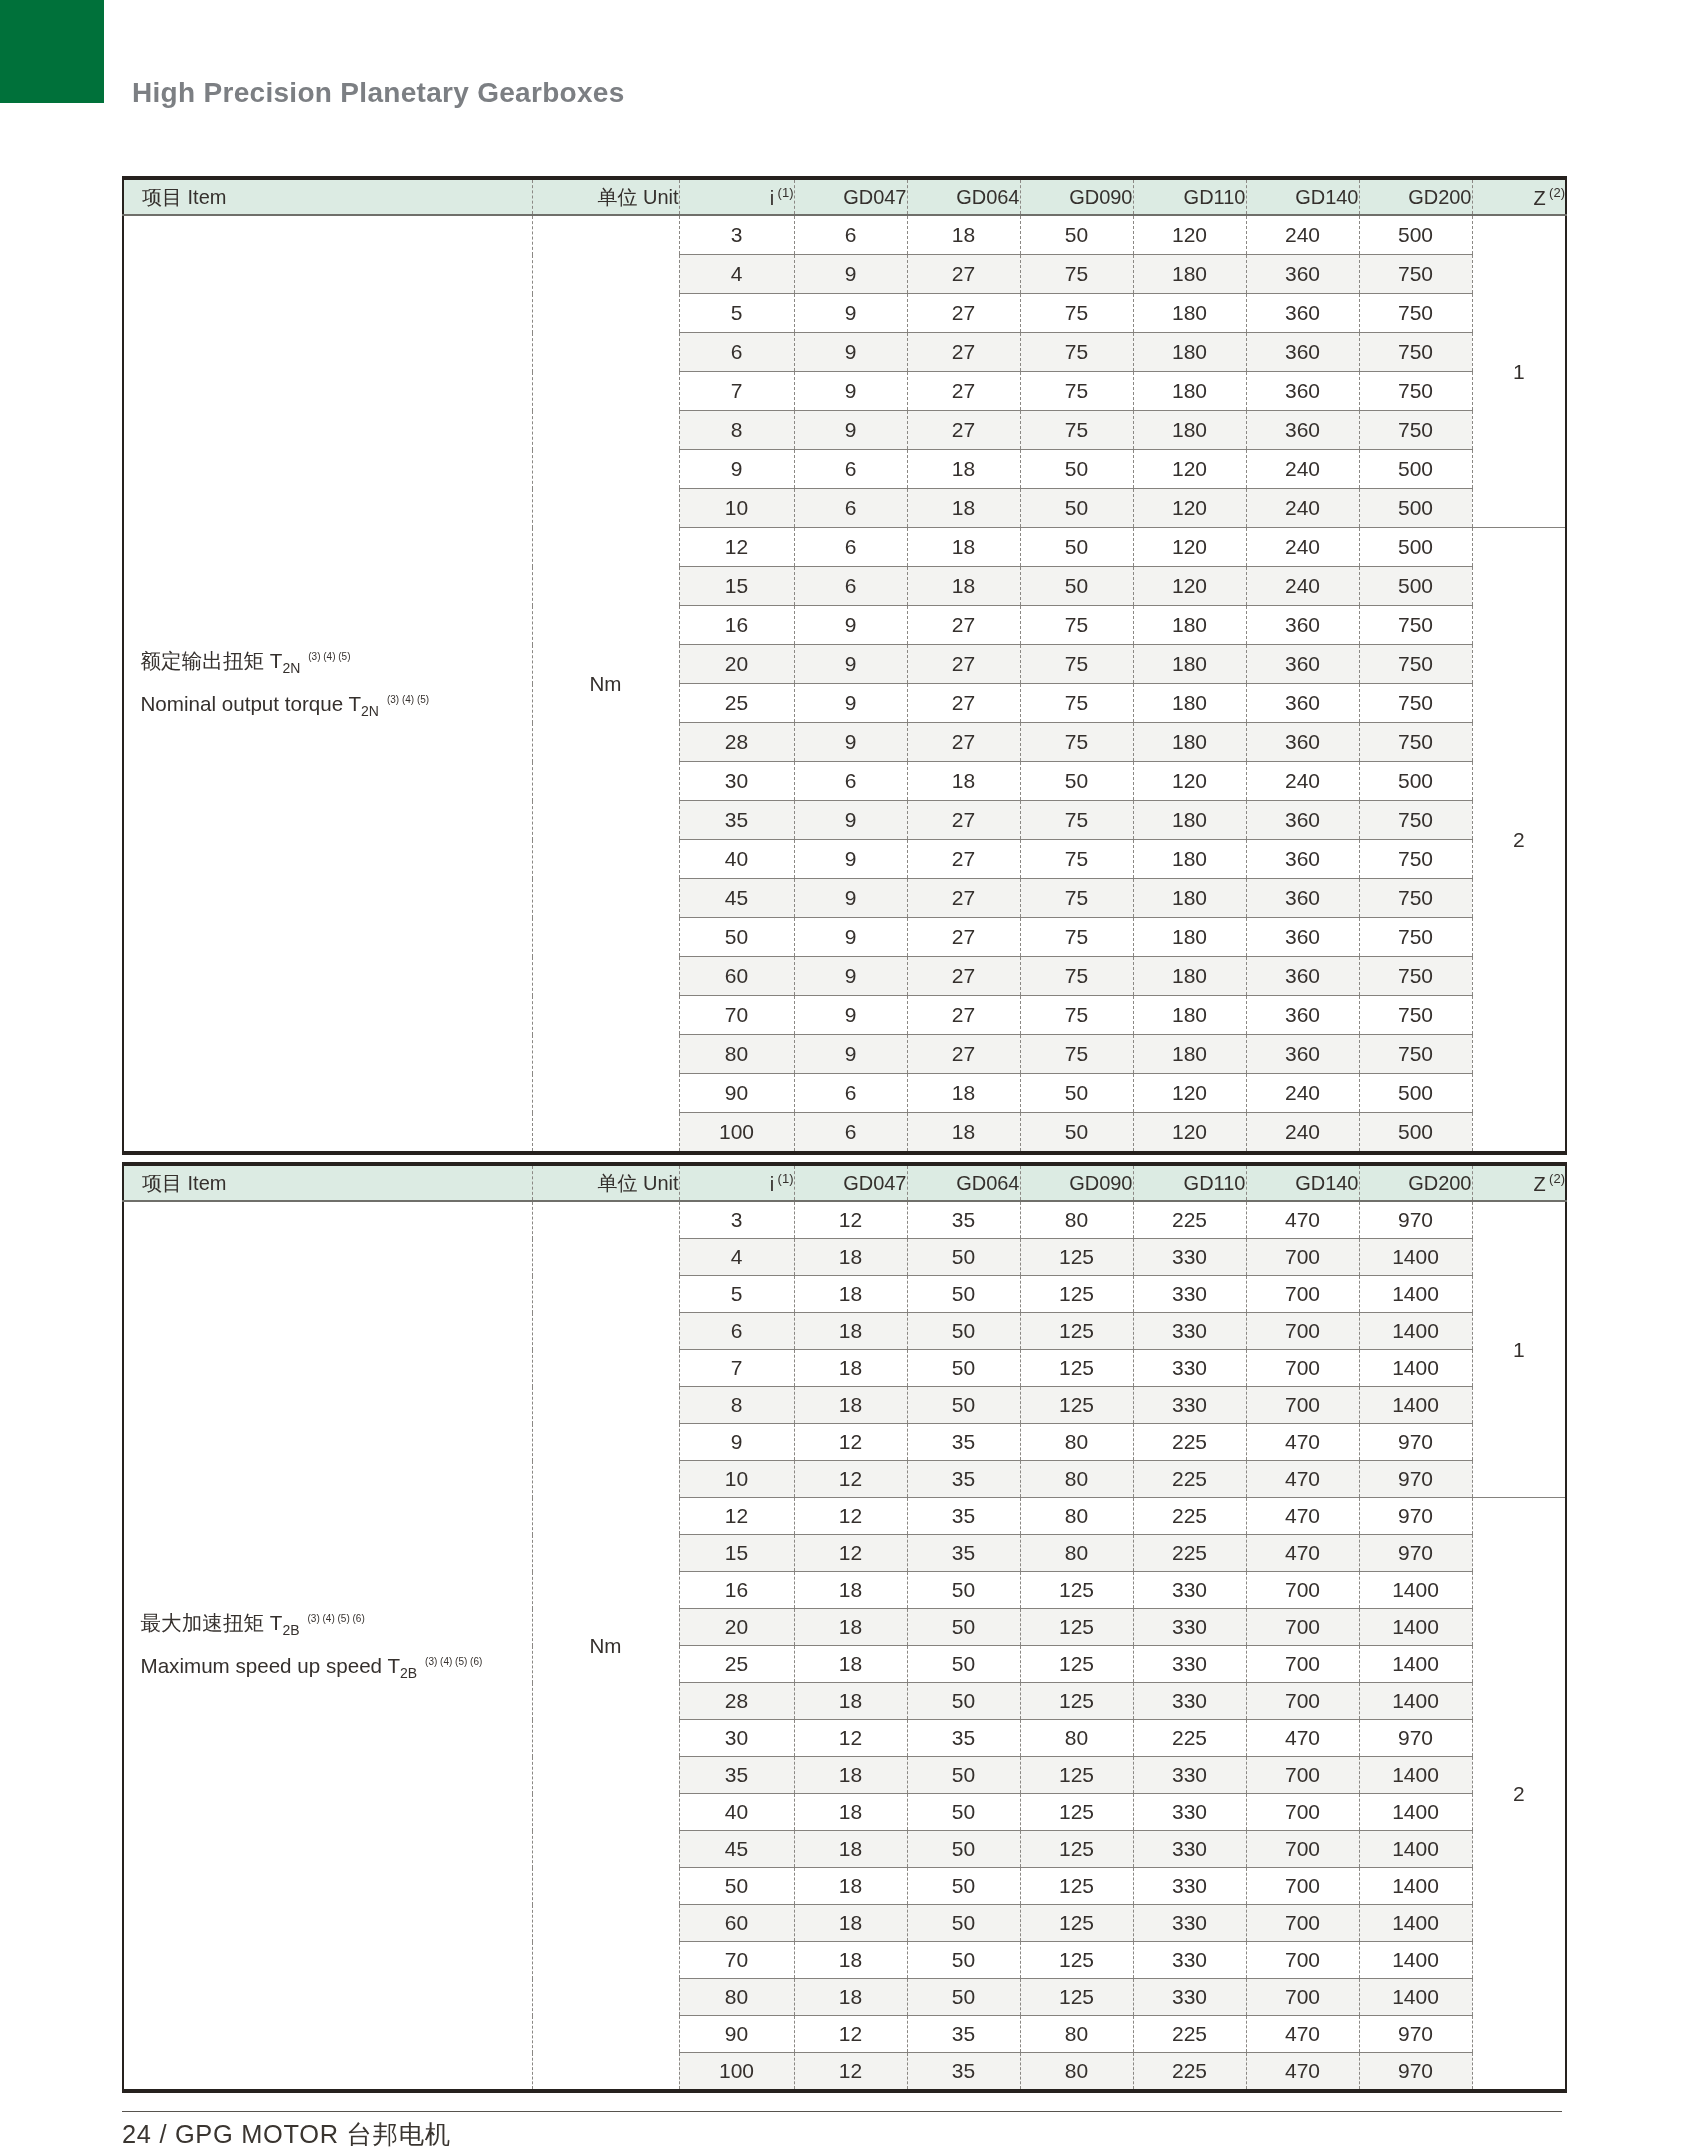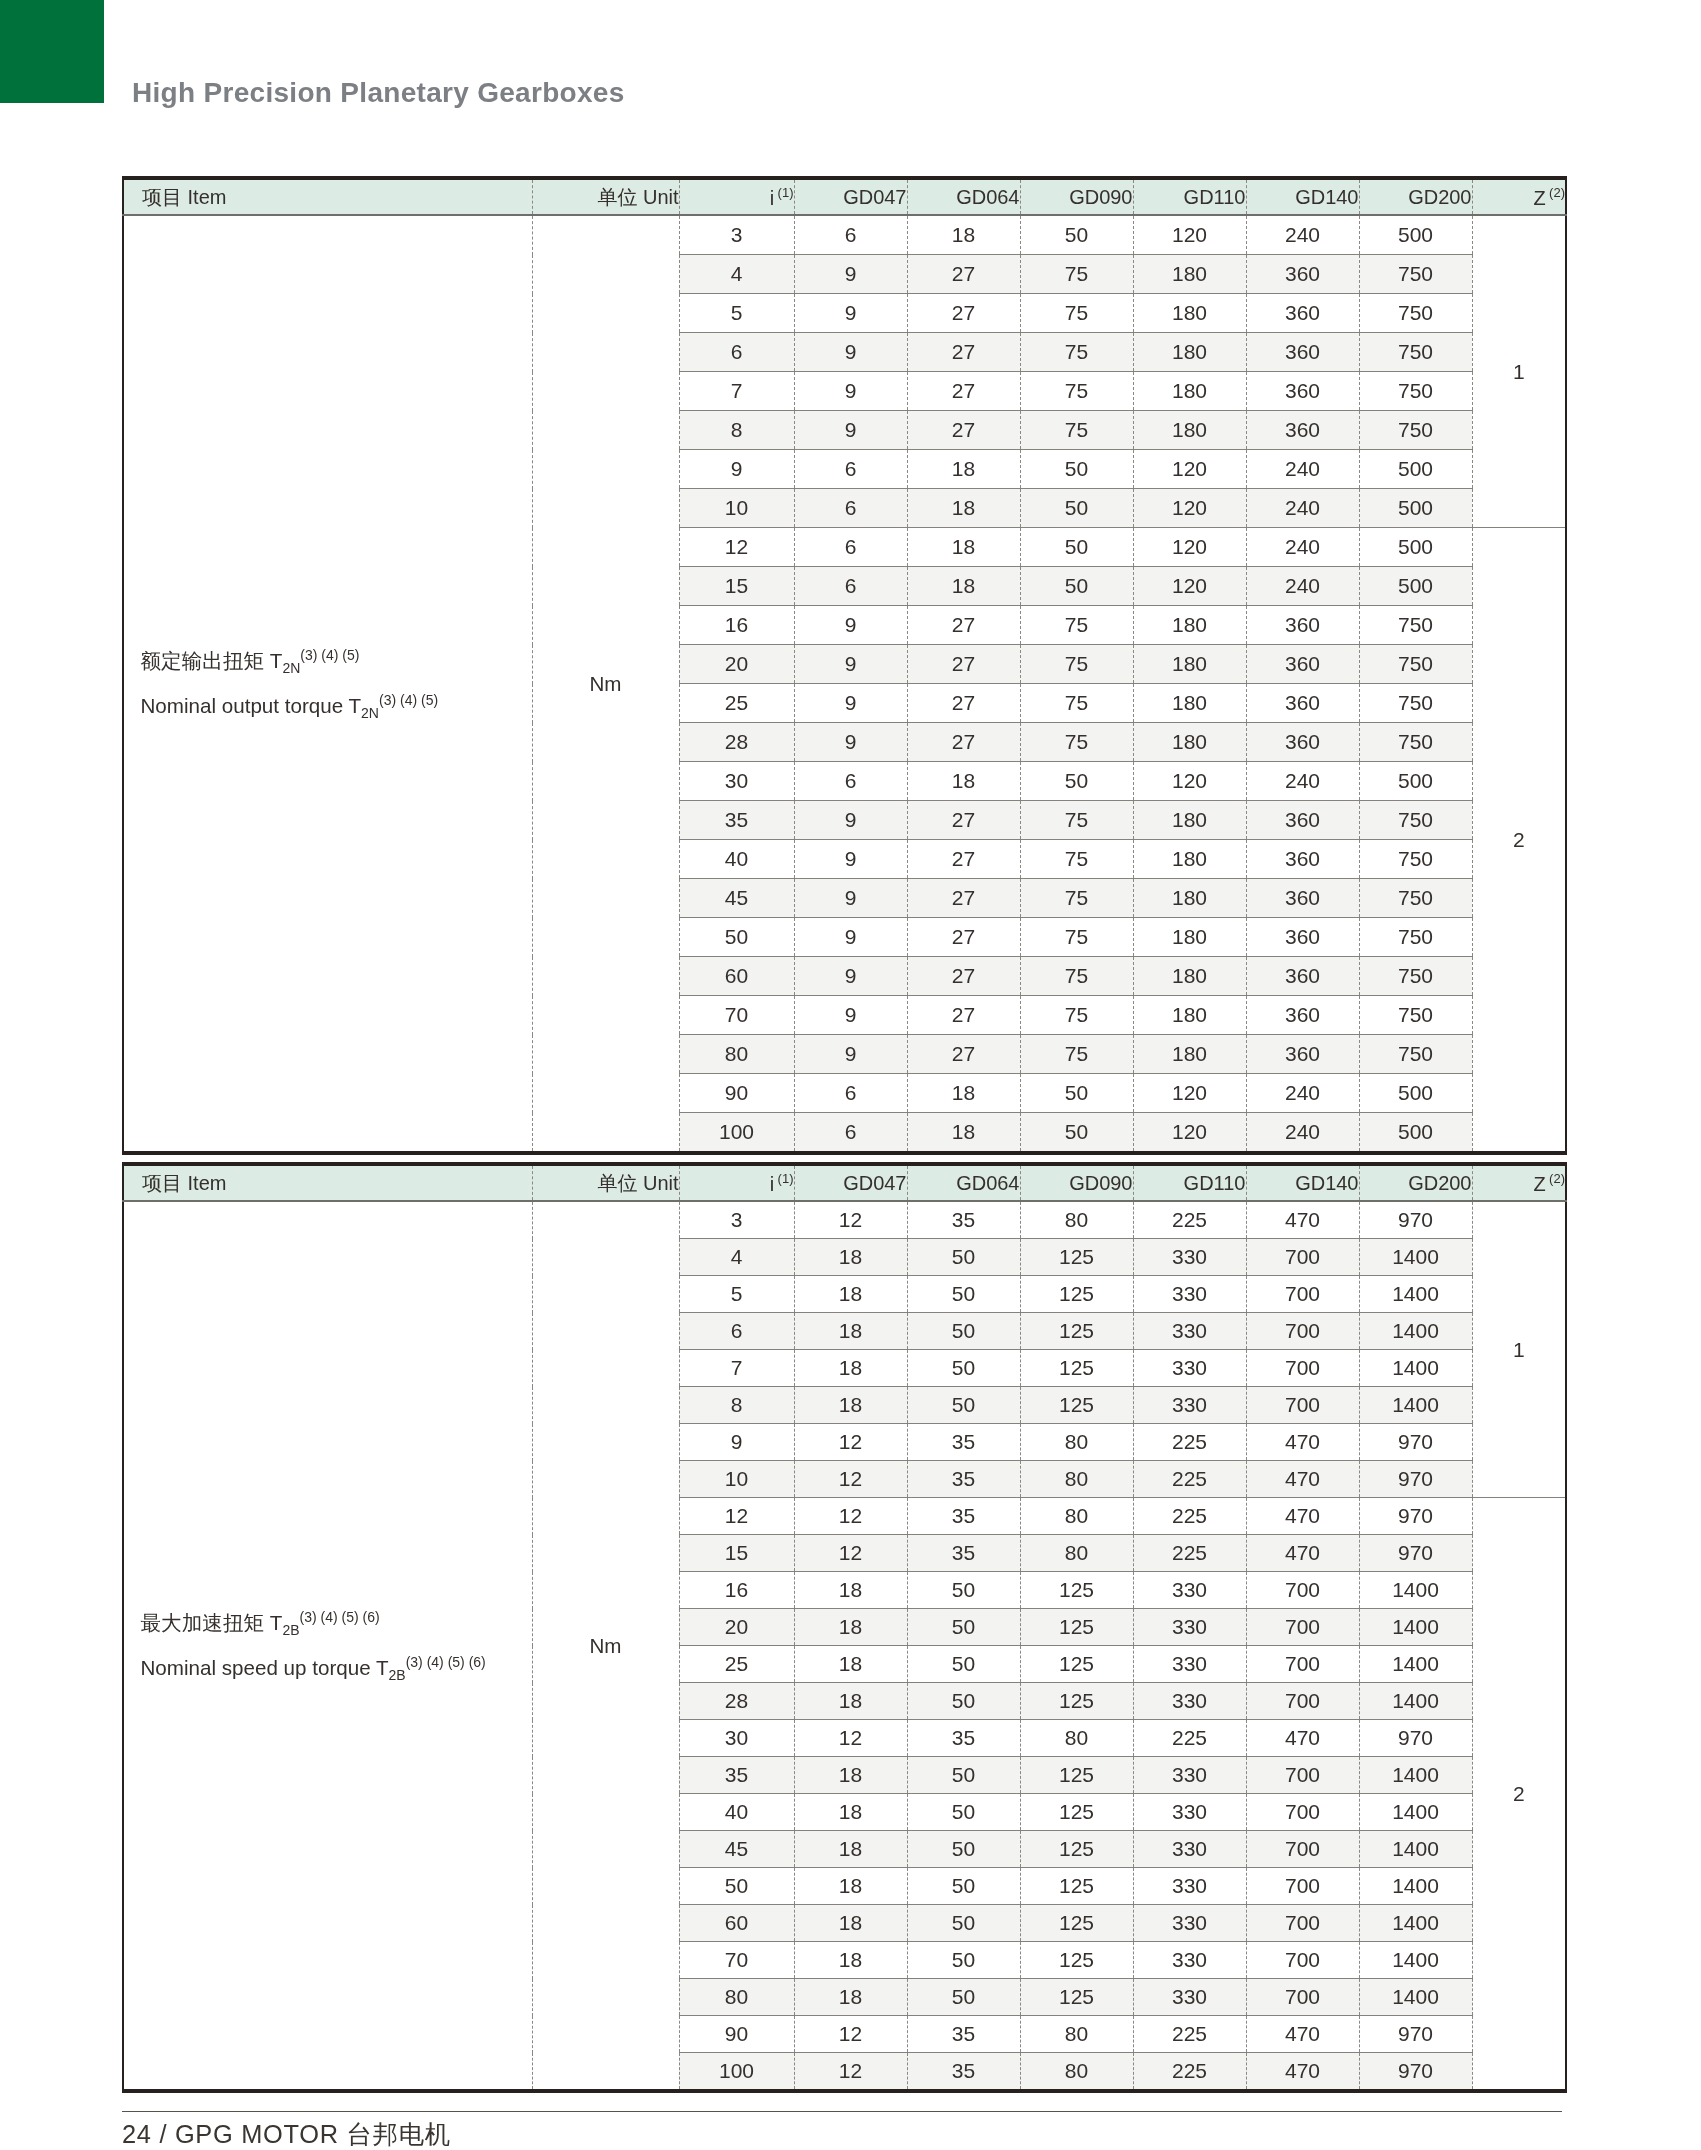--- a/index.html
+++ b/index.html
@@ -62,21 +62,21 @@
   th.th-z{border-right:none;}
   sup.hsup{font-size:13px;margin-left:3.4px;}
   td{padding:0;text-align:center;vertical-align:middle;}
   td.item-cell{
     border-right:0.7px dashed #8b8884;
     text-align:left;padding-left:16.5px;
     background:#ffffff;
   }
   .lbl-line{font-size:20.6px;line-height:32px;color:#35302d;white-space:nowrap;}
   .lbl-line sub{font-size:14px;}
-  .lbl-line sup{font-size:14px;margin-left:0;}
+  .lbl-line sup{font-size:10px;margin-left:8px;}
   td.unit-cell{
     border-right:0.7px dashed #8b8884;
     font-size:20.6px;background:#ffffff;
   }
   td.data-cell{
     border-right:0.7px dashed #8b8884;
     border-bottom:1.4px solid #85827e;
     background:#ffffff;
   }
   td.data-cell.striped{background:#f3f3f1;}
@@ -382,21 +382,21 @@
         <th class="th">GD110</th>
         <th class="th">GD140</th>
         <th class="th">GD200</th>
         <th class="th th-z"><span>Z</span><sup class="hsup">(2)</sup></th>
       </tr>
     </thead>
     <tbody>
         <tr>
           <td class="item-cell" rowspan="24">
             <div class="lbl-line"><span>最大加速扭矩 T</span><sub>2B</sub><sup>(3) (4) (5) (6)</sup></div>
-            <div class="lbl-line"><span>Nominal speed up torque T</span><sub>2B</sub><sup>(3) (4) (5) (6)</sup></div>
+            <div class="lbl-line"><span>Maximum speed up speed T</span><sub>2B</sub><sup>(3) (4) (5) (6)</sup></div>
           </td>
           <td class="unit-cell" rowspan="24">Nm</td>
           <td class="data-cell i-cell">3</td>
           <td class="data-cell v-cell">12</td>
           <td class="data-cell v-cell">35</td>
           <td class="data-cell v-cell">80</td>
           <td class="data-cell v-cell">225</td>
           <td class="data-cell v-cell">470</td>
           <td class="data-cell v-cell">970</td>
           <td class="z-cell z-first" rowspan="8">1</td>

